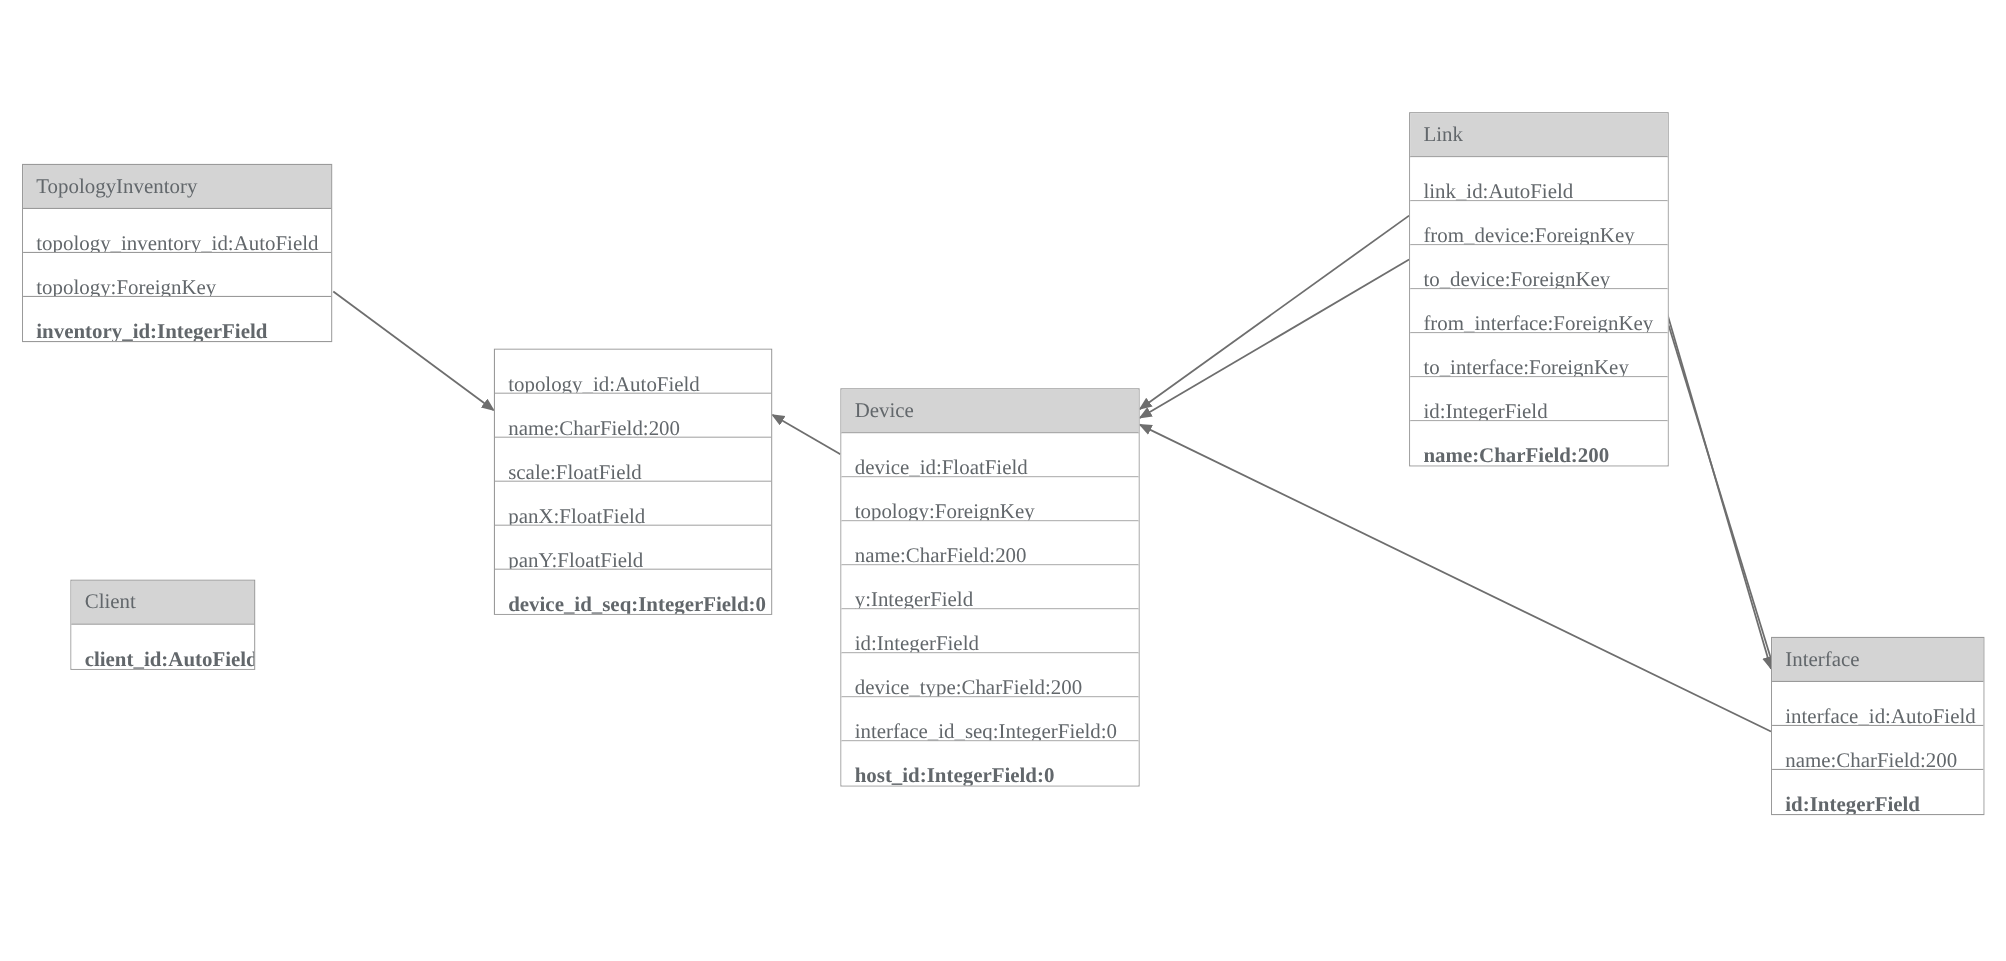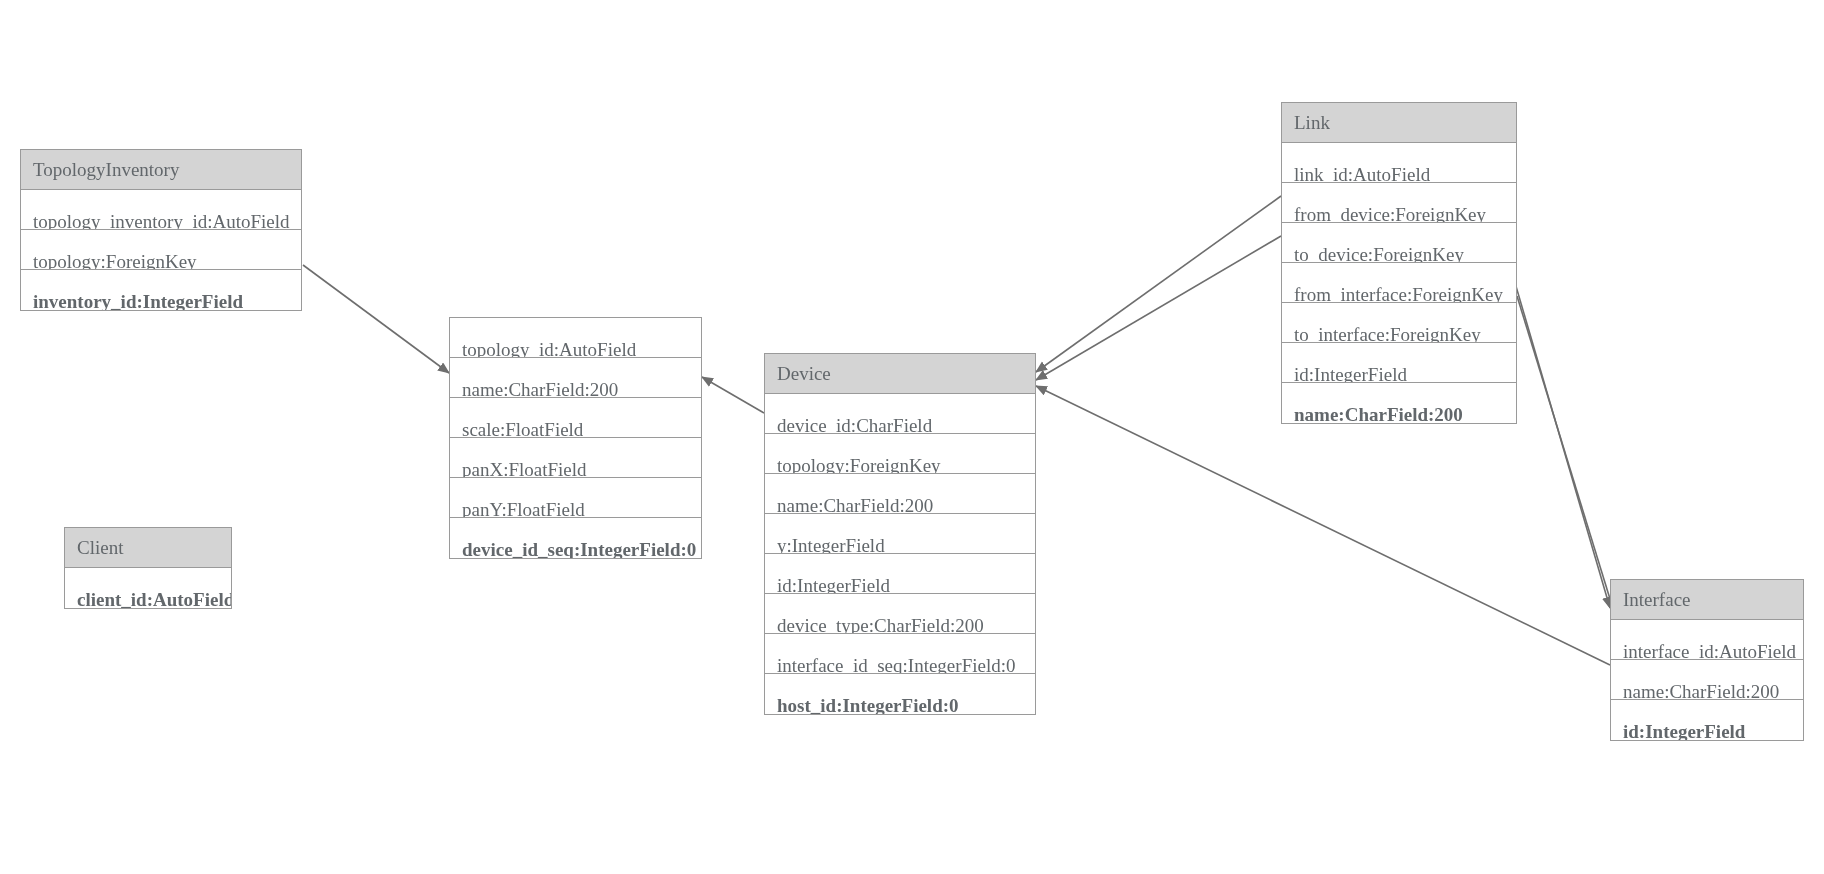--- a/index.html
+++ b/index.html
@@ -97,21 +97,21 @@
       <div class="entity" style="left: 449px; top: 317px; width: 253px;">
         <div class="entity-field">topology_id:AutoField</div>
         <div class="entity-field">name:CharField:200</div>
         <div class="entity-field">scale:FloatField</div>
         <div class="entity-field">panX:FloatField</div>
         <div class="entity-field">panY:FloatField</div>
         <div class="entity-field">device_id_seq:IntegerField:0</div>
       </div>
       <div class="entity" style="left: 764px; top: 314px; width: 272px; margin-top: 39px;">
         <div class="entity-title">Device</div>
-        <div class="entity-field">device_id:CharField</div>
+        <div class="entity-field">device_id:FloatField</div>
         <div class="entity-field">topology:ForeignKey</div>
         <div class="entity-field">name:CharField:200</div>
         <div class="entity-field">y:IntegerField</div>
         <div class="entity-field">id:IntegerField</div>
         <div class="entity-field">device_type:CharField:200</div>
         <div class="entity-field">interface_id_seq:IntegerField:0</div>
         <div class="entity-field">host_id:IntegerField:0</div>
       </div>
       <div class="entity" style="left: 1281px; top: 102px; width: 236px;">
         <div class="entity-title">Link</div>

